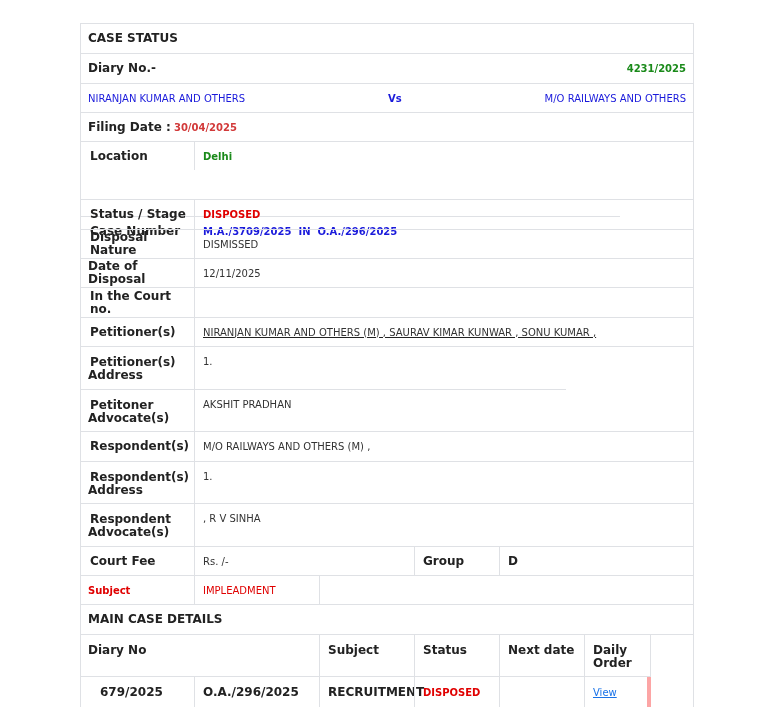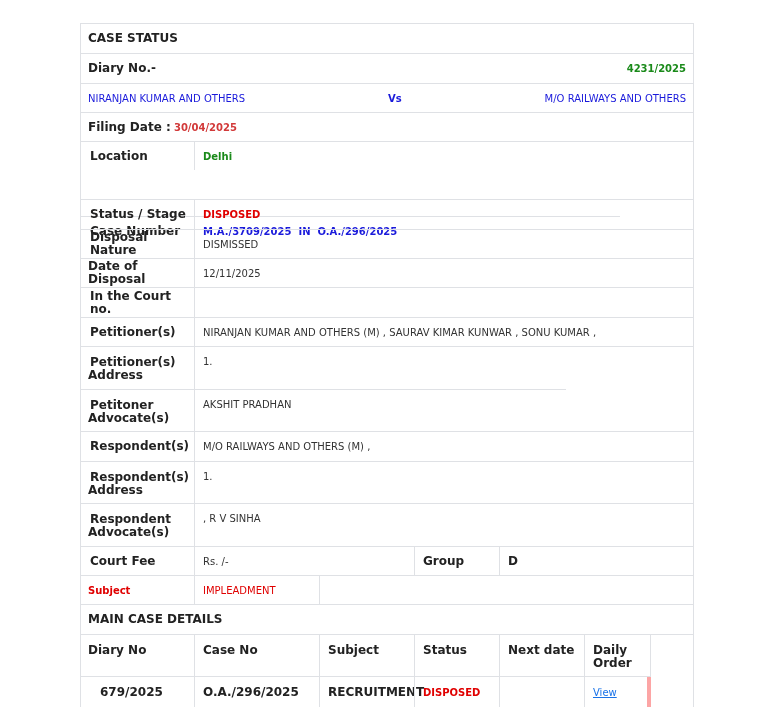--- a/index.html
+++ b/index.html
@@ -100,21 +100,21 @@
     </div>
   <div class="cell vline" style="left:114px;width:500px;">
       <span class="val"></span>
     </div>
 </div>
 
 <div class="row" style="left:80px;top:317px;width:614px;height:29px;">
   <div class="cell" style="left:2px;width:112px;">
       <span class="lbl">Petitioner(s)</span>
     </div>
-  <div class="cell vline" style="left:114px;width:500px;">
+  <div class="cell vline" style="left:114px;width:500px;text-decoration:underline;">
       <span class="val">NIRANJAN KUMAR AND OTHERS (M) , SAURAV KIMAR KUNWAR , SONU KUMAR ,</span>
     </div>
 </div>
 
 <div class="row" style="left:80px;top:346px;width:614px;height:43px;">
   <div class="cell top" style="left:2px;width:112px;flex-direction:column;">
     <span class="lbl">Petitioner(s)</span>
     <span class="lbl" style="margin-left:-2px;">Address</span>
   </div>
   <div class="cell top vline" style="left:114px;width:500px;">
@@ -189,23 +189,20 @@
 <div class="row" style="left:80px;top:604px;width:614px;height:30px;">
   <div class="cell" style="left:0;width:614px;">
       <span class="lbl">MAIN CASE DETAILS</span>
     </div>
 </div>
 
 <div class="row" style="left:80px;top:634px;width:614px;height:43px;">
   <div class="cell top" style="left:0;width:114px;">
       <span class="lbl">Diary No</span>
     </div>
-  <div class="cell top vline" style="left:114px;width:125px;">
-      <span class="lbl">Case No</span>
-    </div>
   <div class="cell top vline" style="left:239px;width:95px;">
       <span class="lbl">Subject</span>
     </div>
   <div class="cell top vline" style="left:334px;width:85px;">
       <span class="lbl">Status</span>
     </div>
   <div class="cell top vline" style="left:419px;width:85px;">
       <span class="lbl">Next date</span>
     </div>
   <div class="cell top vline" style="left:504px;width:67px;flex-direction:column;border-right:1px solid #dfe1e5;">

